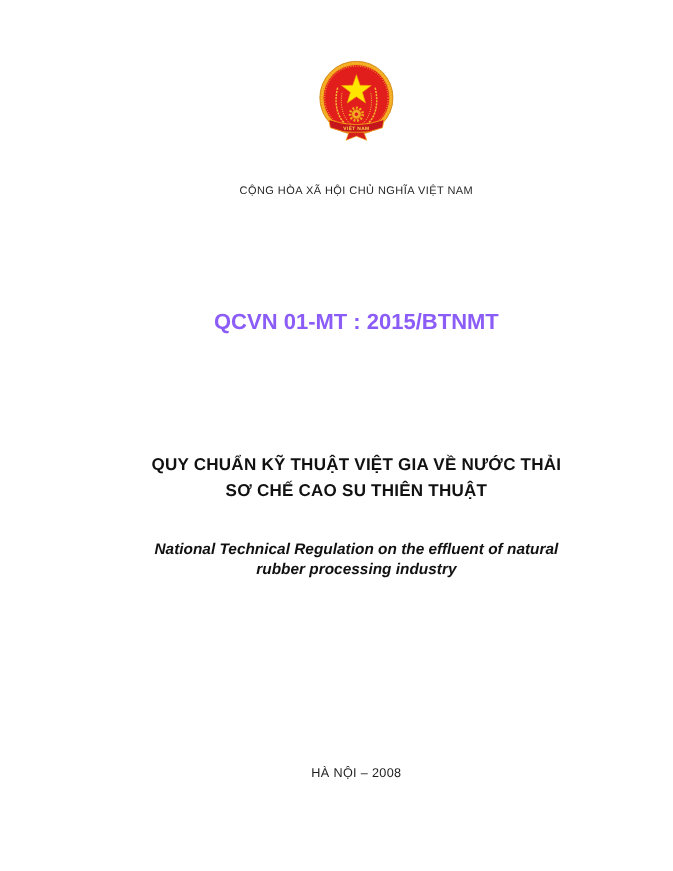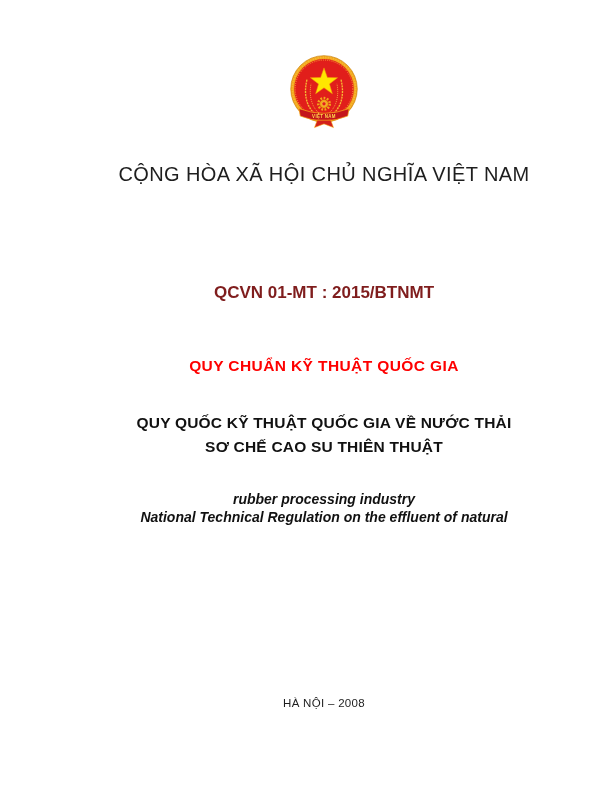--- a/index.html
+++ b/index.html
@@ -21,32 +21,32 @@
     position: absolute;
     left: 36px;
     width: 576px;
     text-align: center;
   }
   .emblem-wrap { top: 55px; height: 78px; }
   .emblem-wrap svg { display: inline-block; }
 
   .republic-header {
     top: 163px;
-    font-size: 20px;
+    font-size: 10px;
     line-height: 22px;
     letter-spacing: 0.4px;
     color: #1e1e1e;
     font-weight: 400;
   }
   .doc-code {
     top: 283px;
-    font-size: 17px;
+    font-size: 20px;
     line-height: 20px;
     font-weight: 700;
-    color: #7f1d1d;
+    color: #8b5cf6;
   }
   .title-red {
     top: 355px;
     font-size: 15.5px;
     line-height: 22px;
     font-weight: 700;
     letter-spacing: 0.4px;
     color: #fe0000;
   }
   .title-vi {
@@ -109,27 +109,26 @@
       </g>
 
       <path d="M40,96 L36,107 L50,101.5 L64,107 L60,96 Z" fill="#D3201C" stroke="#F9B016" stroke-width="0.8"></path>
     </svg>
   </div>
 
   <div class="cblock republic-header">CỘNG HÒA XÃ HỘI CHỦ NGHĨA VIỆT NAM</div>
 
   <div class="cblock doc-code">QCVN 01-MT : 2015/BTNMT</div>
 
-  <div class="cblock title-red">QUY CHUẨN KỸ THUẬT QUỐC GIA</div>
 
   <div class="cblock title-vi">
-    <div>QUY QUỐC KỸ THUẬT QUỐC GIA VỀ NƯỚC THẢI</div>
+    <div>QUY CHUẨN KỸ THUẬT VIỆT GIA VỀ NƯỚC THẢI</div>
     <div>SƠ CHẾ CAO SU THIÊN THUẬT</div>
   </div>
 
   <div class="cblock title-en">
+    <div>National Technical Regulation on the effluent of natural</div>
     <div>rubber processing industry</div>
-    <div>National Technical Regulation on the effluent of natural</div>
   </div>
 
   <div class="cblock footer-place">HÀ NỘI – 2008</div>
 
 </div>
 
 </body></html>

